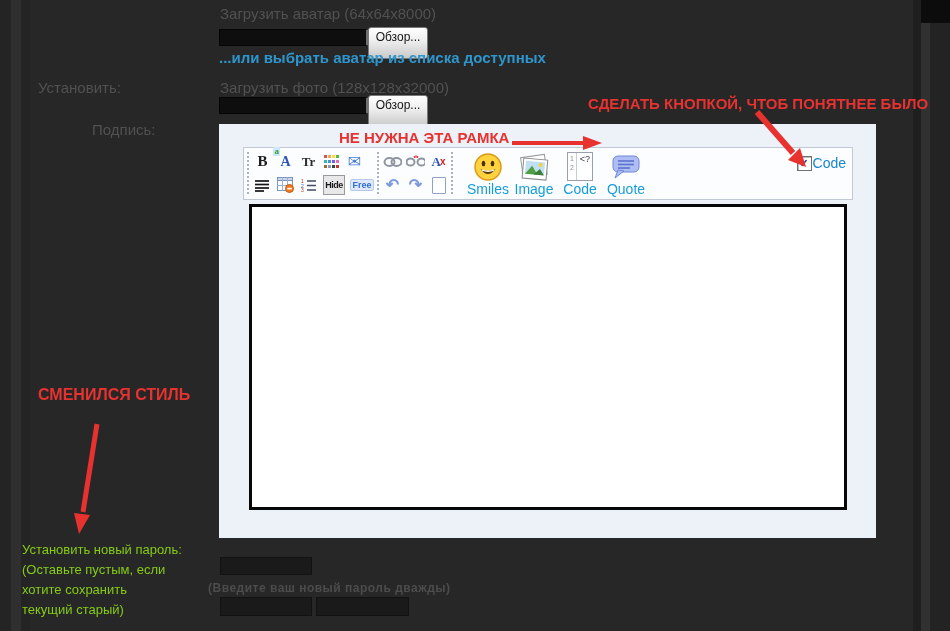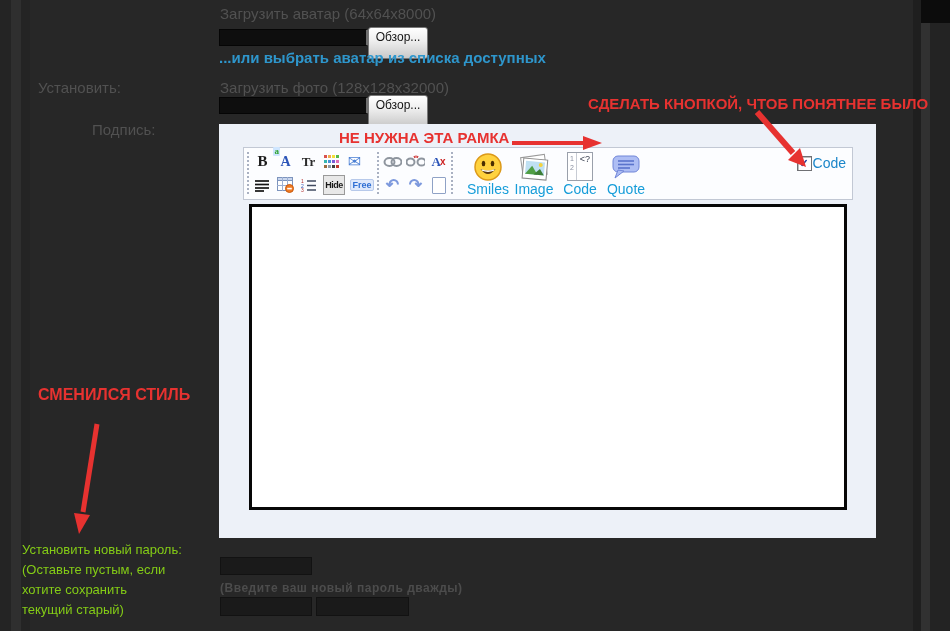--- a/index.html
+++ b/index.html
@@ -266,21 +266,21 @@
     <div class="sig-area"></div>
   </div>
 
   <div class="pw-label">
     <div>Установить новый пароль:</div>
     <div>(Оставьте пустым, если</div>
     <div>хотите сохранить</div>
     <div>текущий старый)</div>
   </div>
   <input type="password" class="pw-input" style="left: 220px; top: 557px; width: 84px;" value="">
-  <div class="pw-hint" style="left:220px;top:581px;">(Введите ваш новый пароль дважды)</div>
+  <div class="pw-hint" style="left:208px;top:581px;">(Введите ваш новый пароль дважды)</div>
   <input type="password" class="pw-input" style="left: 220px; top: 597px; width: 84px; height: 17px;" value="">
   <input type="password" class="pw-input" style="left: 316px; top: 597px; width: 85px; height: 17px;" value="">
 
   <div class="note" style="left:339px;top:129px;">НЕ НУЖНА ЭТА РАМКА</div>
   <div class="note" style="left:588px;top:95px;">СДЕЛАТЬ КНОПКОЙ, ЧТОБ ПОНЯТНЕЕ БЫЛО</div>
   <div class="note" style="left:38px;top:386px;font-size:16px;">СМЕНИЛСЯ СТИЛЬ</div>
 
   <svg class="arrows" width="950" height="631">
     <g stroke="#e73230" fill="#e73230">
       <line x1="512" y1="143" x2="583" y2="143" stroke-width="4"></line>

